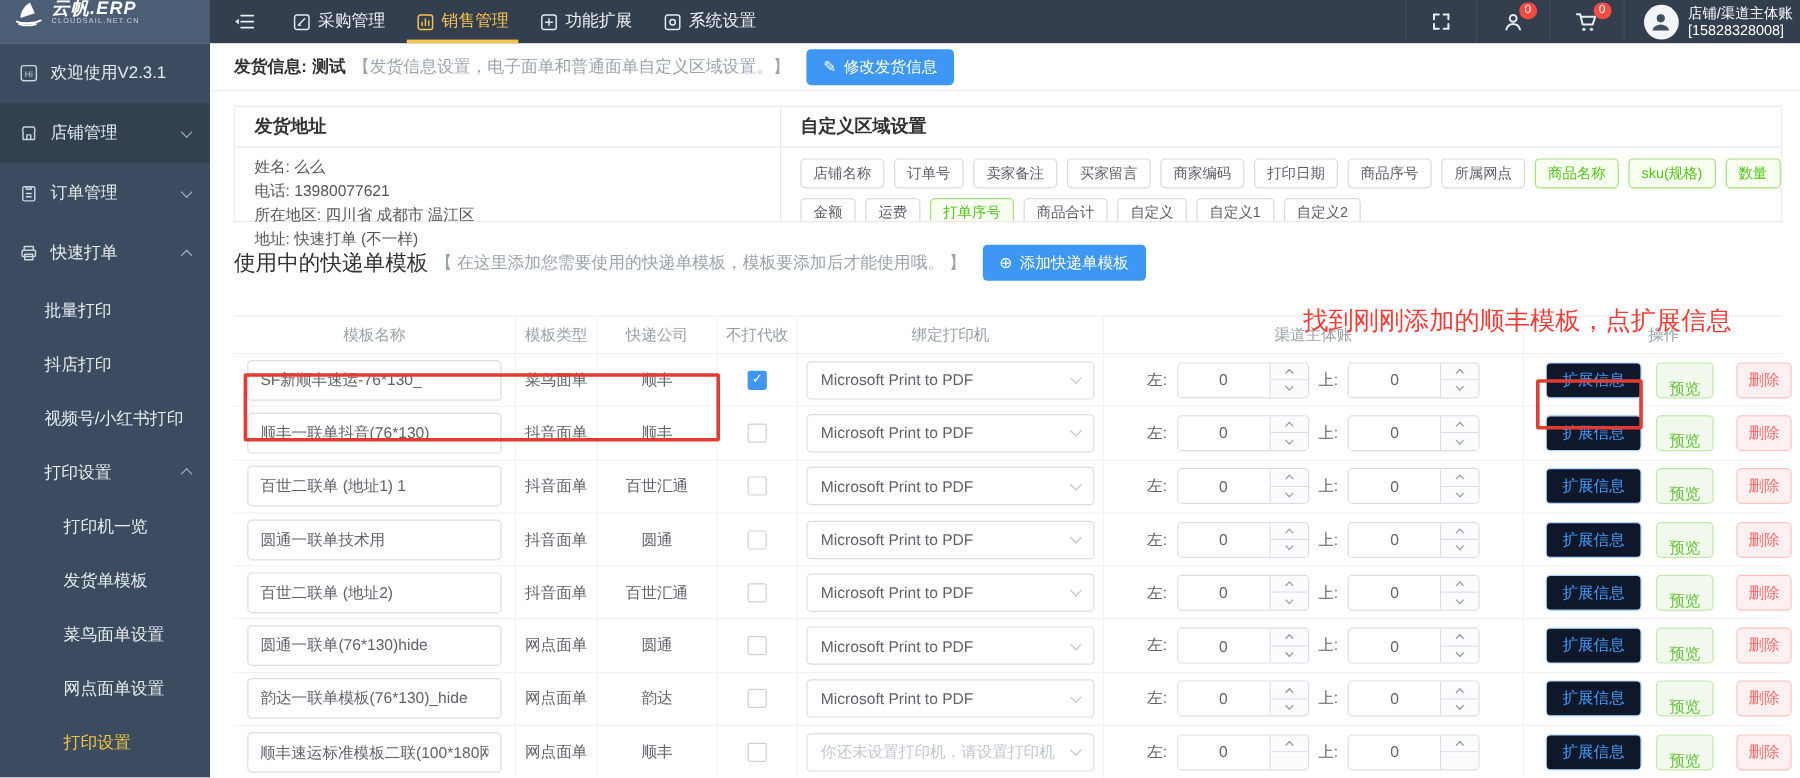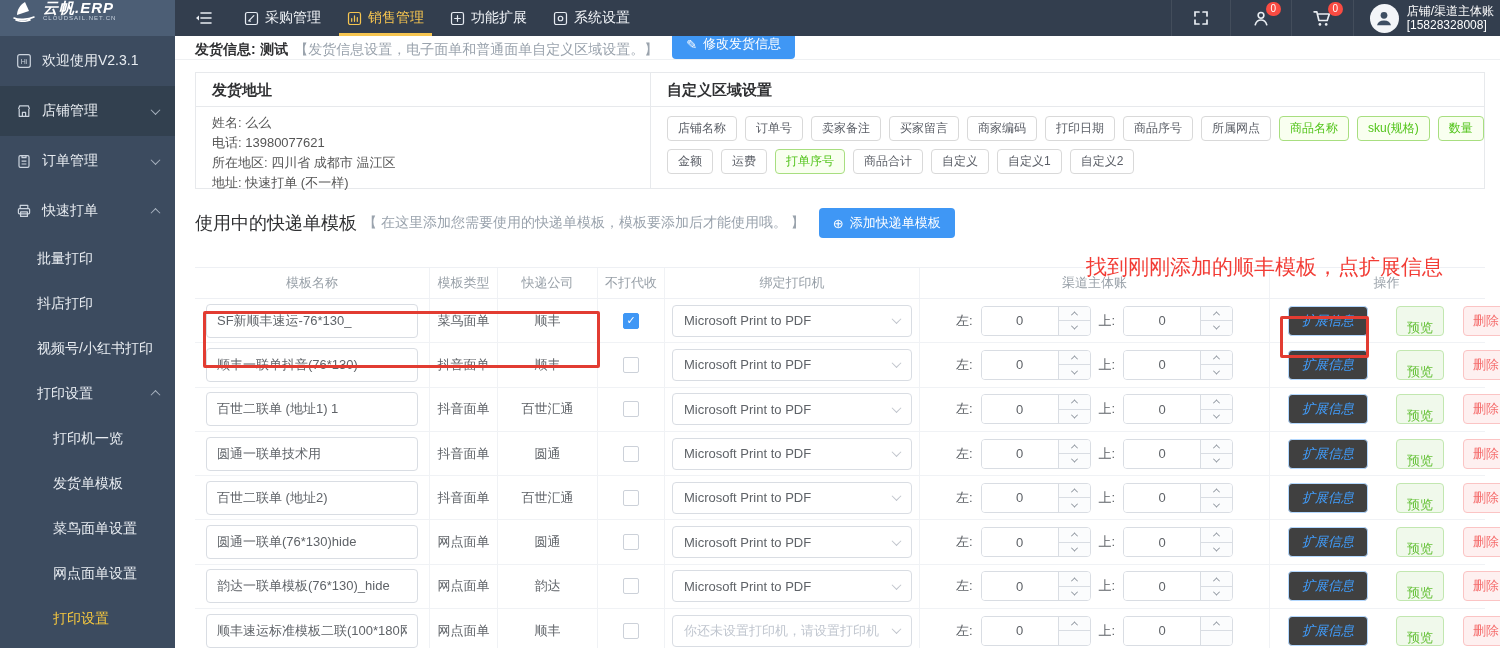--- a/index.html
+++ b/index.html
@@ -33,27 +33,27 @@
   .side-item.selected { background:#32404f; }
   .side-item.sub { padding-left:37px; height:45px; }
   .side-item.subsub { padding-left:53px; height:45px; }
   .side-item.active { color:#f5c73e; }
   .chev { width:7px; height:7px; border-right:1.5px solid #a9b3c0; border-bottom:1.5px solid #a9b3c0; margin-left:auto; flex:none; }
   .chev.down { transform:rotate(45deg) translate(-1px,-1px); }
   .chev.up { transform:rotate(-135deg) translate(-1px,-1px); }
 
   
   .main { position:absolute; left:175px; top:36px; right:0; bottom:0; background:#fff; overflow:hidden; }
-  .info-bar { height:24px; display:flex; align-items:flex-end; padding-left:20px; border-bottom:1px solid #eef0f2; }
+  .info-bar { height:40px; display:flex; align-items:center; padding-left:20px; border-bottom:1px solid #eef0f2; }
   .strong { font-weight:bold; color:#303133; font-size:14px; }
   .hint { color:#9aa3ad; font-size:14px; margin-left:6px; }
   .btn-blue { height:30px; background:#3f97f5; color:#fff; border:none; border-radius:4px; font-size:13px; padding:0 14px; margin-left:14px; display:inline-flex; align-items:center; gap:6px; cursor:pointer; font-family:inherit; }
   .btn-blue .ico { font-size:13px; }
 
-  .panel { margin:12px 15px 0 20px; border:1px solid #e7e9ec; display:flex; height:117px; }
+  .panel { margin:12px 15px 0 20px; border:1px solid #e7e9ec; display:flex; height:97px; }
   .panel-left { width:455px; border-right:1px solid #e7e9ec; display:flex; flex-direction:column; flex:none; }
   .panel-right { flex:1; display:flex; flex-direction:column; overflow:hidden; }
   .panel-head { height:34px; line-height:33px; padding:0 16px; font-weight:bold; font-size:15px; color:#303133; border-bottom:1px solid #e7e9ec; flex:none; }
   .addr { padding:6px 16px; font-size:13px; color:#555; line-height:20px; }
   .tags { padding:9px 16px 0; }
   .tag-row { display:flex; margin-bottom:8px; }
   .tag { height:25px; line-height:23px; border:1px solid #d9d9d9; border-radius:4px; padding:0 10px; font-size:12px; color:#5a5e66; margin-right:8px; background:#fff; cursor:pointer; white-space:nowrap; }
   .tag.green { border-color:#a8de80; color:#52c41a; background:#f9fff0; }
 
   .express-bar { margin:18px 15px 0 20px; display:flex; align-items:center; height:32px; }
@@ -83,21 +83,21 @@
   .numbox { display:inline-flex; height:30px; width:110px; border:1px solid #d9dde3; border-radius:4px; overflow:hidden; background:#fff; }
   .numbox input { width:76px; border:none; text-align:center; font-size:13px; color:#5f6368; outline:none; font-family:inherit; }
   .spin { width:32px; border-left:1px solid #d9dde3; display:flex; flex-direction:column; flex:none; }
   .sbtn { flex:1; display:flex; align-items:center; justify-content:center; background:#fbfcfd; cursor:pointer; }
   .sbtn.up { border-bottom:1px solid #d9dde3; }
   .sbtn i { width:5px; height:5px; border-right:1.2px solid #8f969e; border-bottom:1.2px solid #8f969e; }
   .sbtn.up i { transform:rotate(-135deg) translate(-1px,-1px); }
   .sbtn.down i { transform:rotate(45deg) translate(-1px,-1px); }
 
   .abtn { height:30px; border-radius:4px; font-size:13px; padding:0 13px; cursor:pointer; font-family:inherit; white-space:nowrap; }
-  .btn-ext { background:#404040; border:1px solid #b3d8ff; color:#409eff; margin-right:28px;font-style:italic; }
+  .btn-ext { background:#0f172a; border:1px solid #b3d8ff; color:#409eff; margin-right:12px; }
   .btn-preview { background:#f0f9eb; border:1px solid #c2e7b0; color:#67c23a; margin-right:19px; padding:12px 10px; }
   .btn-delete { background:#fef0f0; border:1px solid #fbc4c4; color:#f56c6c; padding:0 9px; }
 
   
   .overlay { position:absolute; z-index:40; pointer-events:none; }
   .red-box { border:3px solid #e23c32; border-radius:2px; }
   #red-box-row { left:203px; top:311px; width:397px; height:57px; }
   #red-box-btn { left:1280px; top:316px; width:89px; height:42px; }
   #annotation-text { left:1086px; top:253px; color:#f23c35; font-size:21px; white-space:nowrap; }
 

